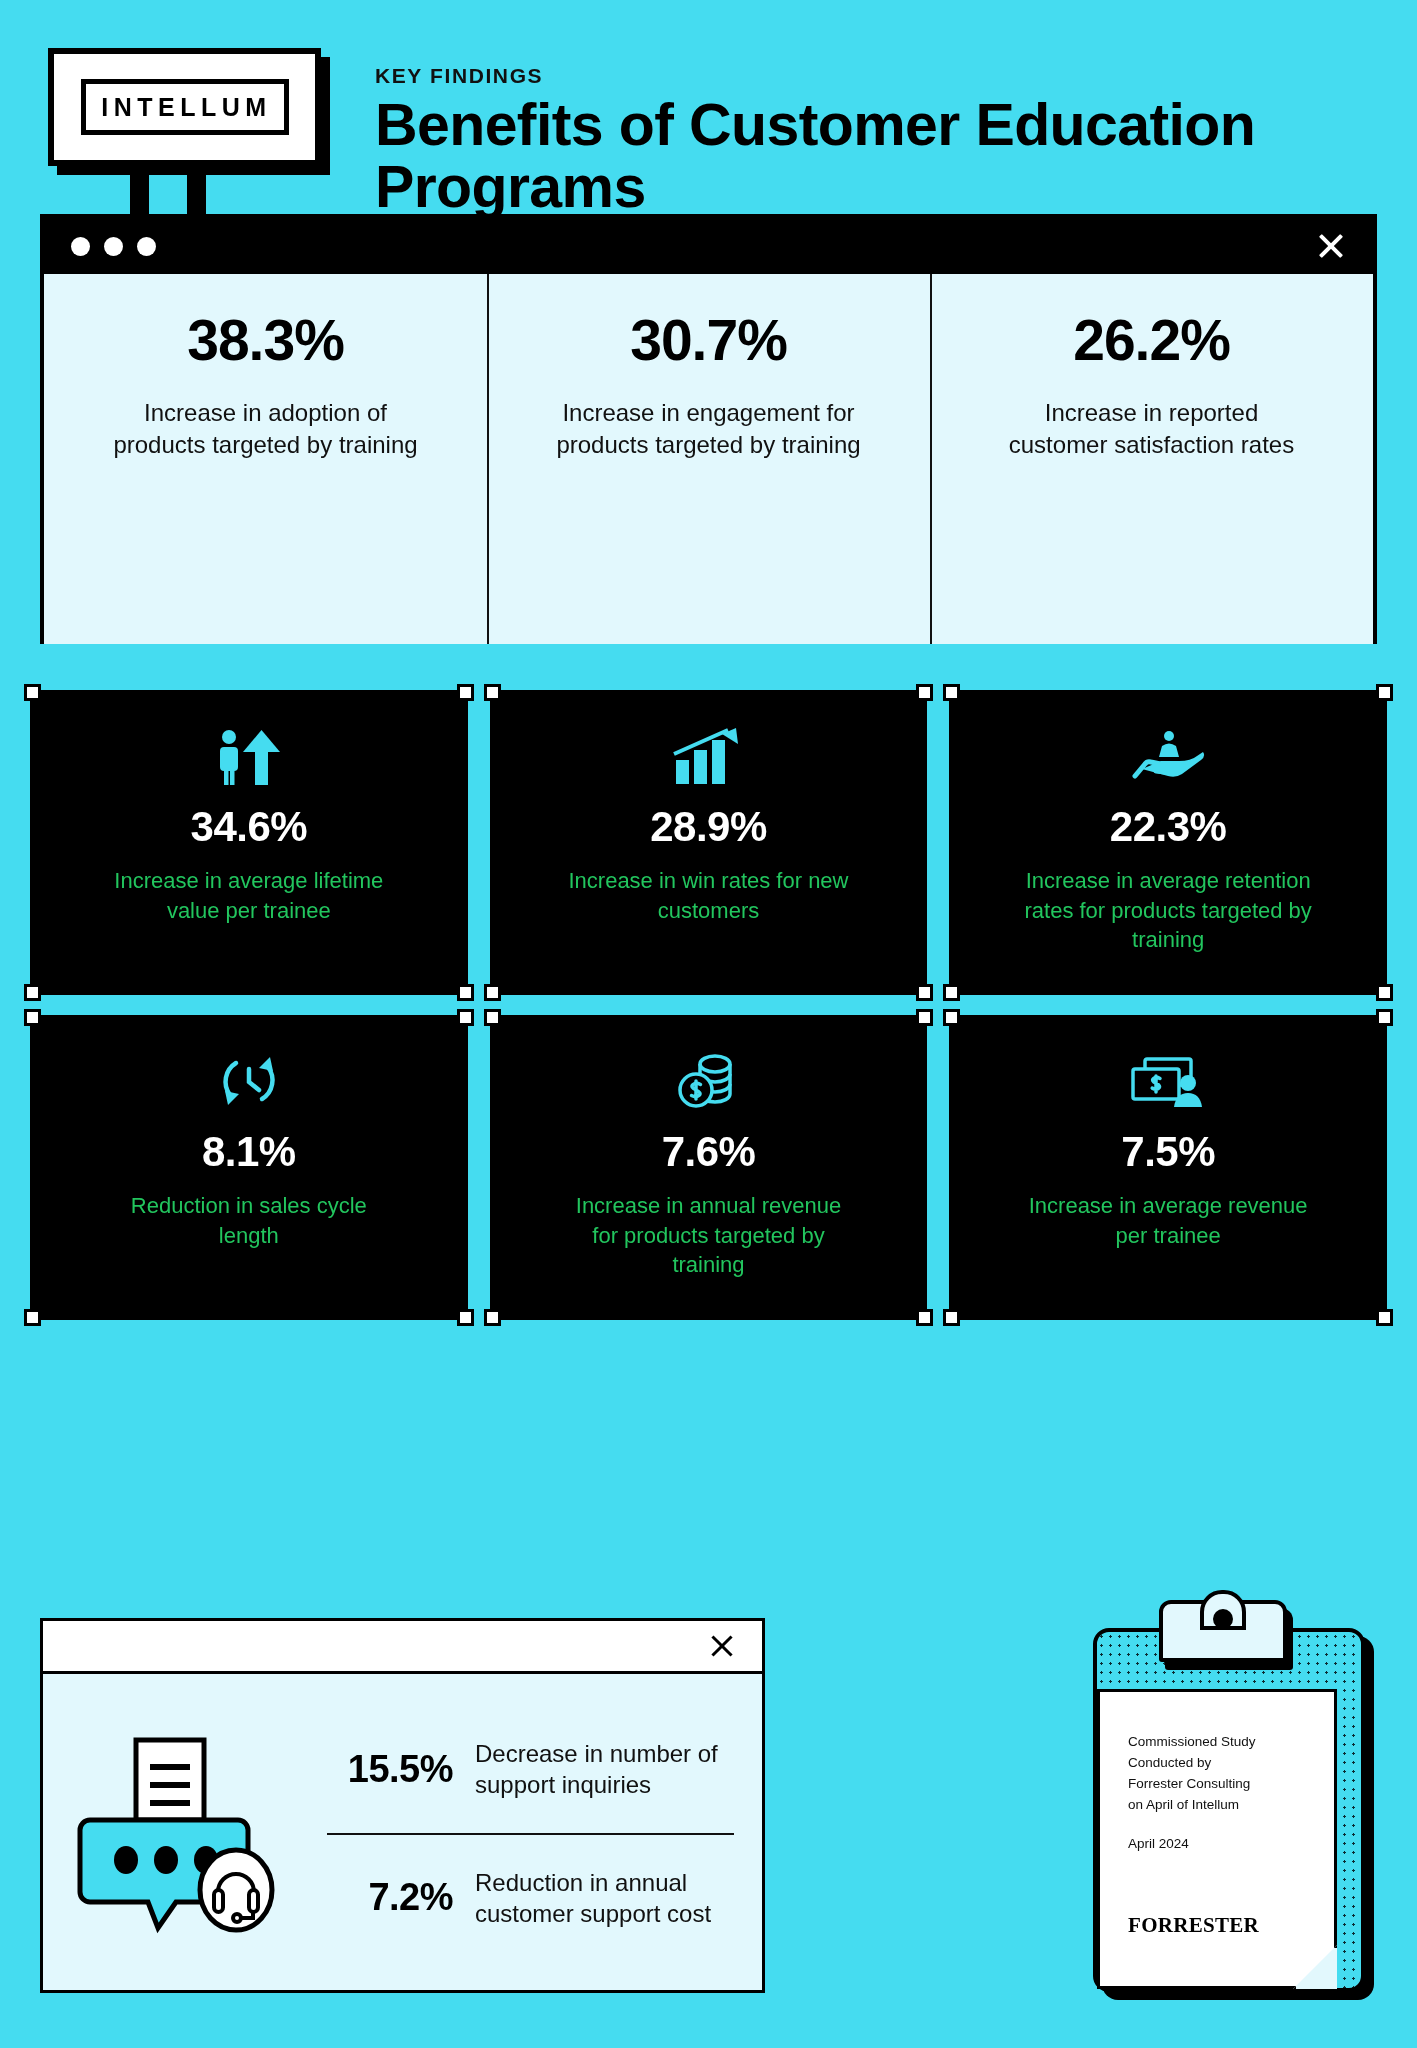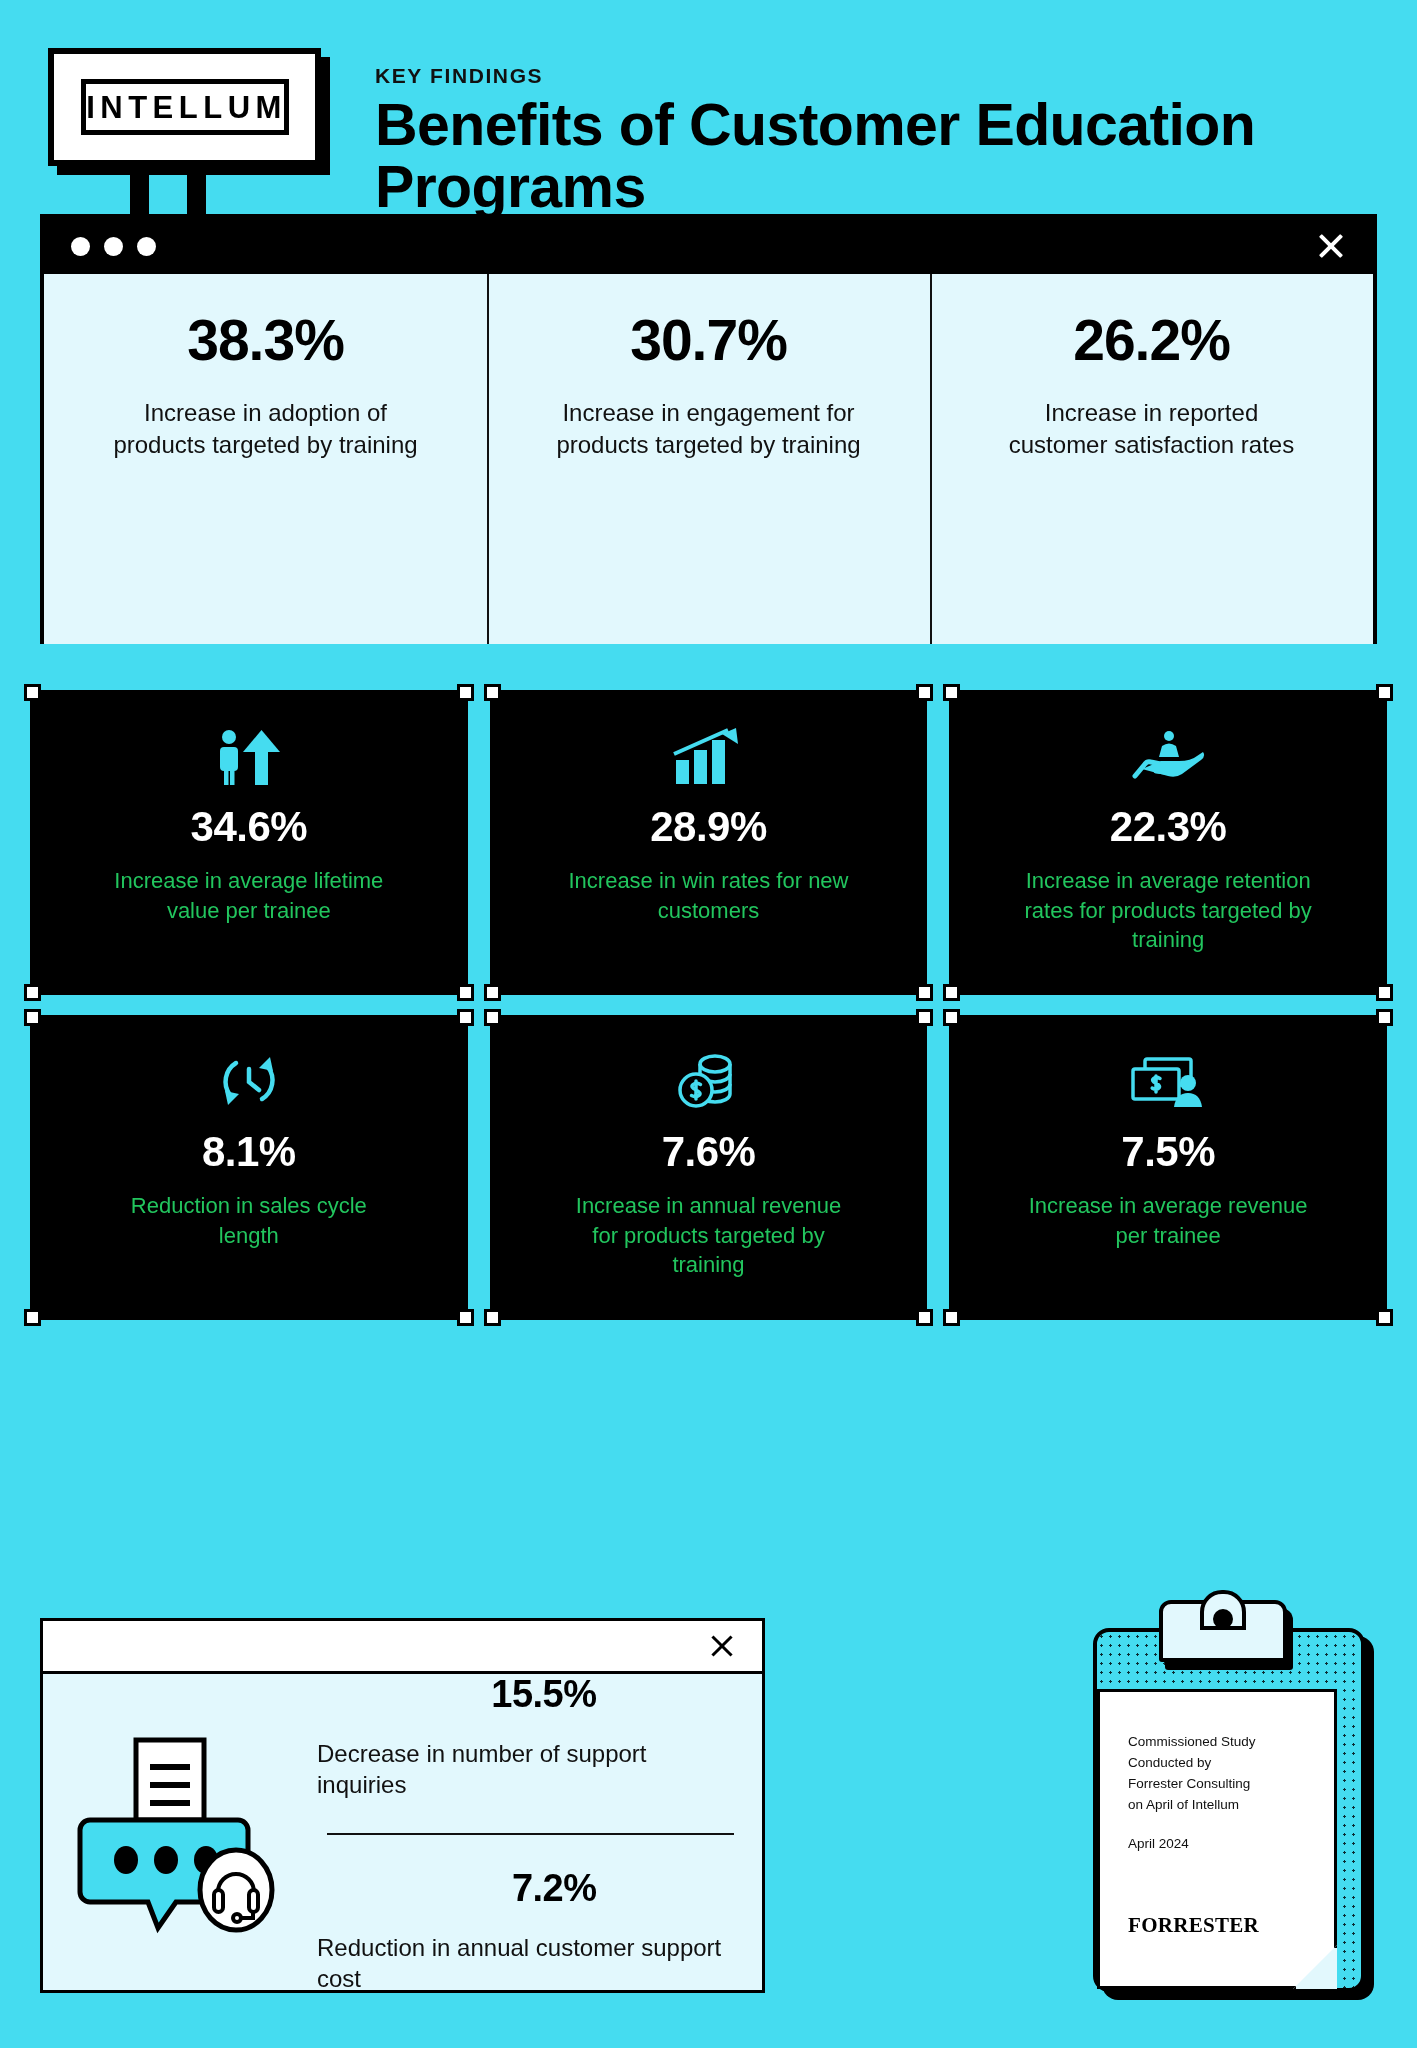--- a/index.html
+++ b/index.html
@@ -20,21 +20,21 @@
     box-shadow: 9px 9px 0 #000;
     display: flex; align-items: center; justify-content: center;
   }
   .logo-inner {
     width: 208px; height: 56px; border: 5px solid #000;
     display: flex; align-items: center; justify-content: center;
     background: #fff;
   }
   .logo-word {
     font-family: "Liberation Sans", sans-serif;
-    font-weight: 700; font-size: 31px; letter-spacing: 5.5px;
+    font-weight: 700; font-size: 25px; letter-spacing: 5.5px;
     color: #000; line-height: 1; padding-left: 4px;
   }
   .logo-legs { position: absolute; left: 130px; top: 166px; width: 140px; height: 48px; }
   .logo-legs i { position: absolute; top: 0; width: 19px; height: 48px; background: #000; display: block; }
   .logo-legs i.l1 { left: 0; }
   .logo-legs i.l2 { left: 57px; }
 
   .header-text { position: absolute; left: 375px; top: 64px; width: 1010px; }
   .kicker {
     font-size: 21px; font-weight: 700; letter-spacing: 1.6px;
@@ -127,21 +127,21 @@
   .chat-close::before, .chat-close::after {
     content: ""; position: absolute; left: 50%; top: 50%;
     width: 27px; height: 3px; background: #000;
   }
   .chat-close::before { transform: translate(-50%,-50%) rotate(45deg); }
   .chat-close::after  { transform: translate(-50%,-50%) rotate(-45deg); }
 
   .chat-body { display: flex; height: 319px; align-items: center; padding: 0 22px 0 26px; }
   .chat-art { width: 232px; flex: none; display: flex; align-items: center; justify-content: center; }
   .chat-rows { flex: 1; padding-left: 16px; }
-  .chat-row { display: flex; align-items: center; gap: 22px; padding: 10px 0; flex-direction: column; }
+  .chat-row { display: flex; align-items: center; gap: 22px; padding: 10px 0; }
   .chat-pct { font-size: 38px; font-weight: 700; color: #000; letter-spacing: -0.5px; min-width: 136px; text-align: right; }
   .chat-txt { font-size: 24px; color: #111; line-height: 1.3; }
   .chat-div { height: 2px; background: #111; margin: 22px 6px 22px 10px; }
 
   
   .clipboard { position: absolute; right: 2px; top: 0; width: 282px; height: 406px; }
   .clip-shadow {
     position: absolute; left: 9px; top: 36px; width: 272px; height: 364px;
     background: #000; border-radius: 16px;
   }

